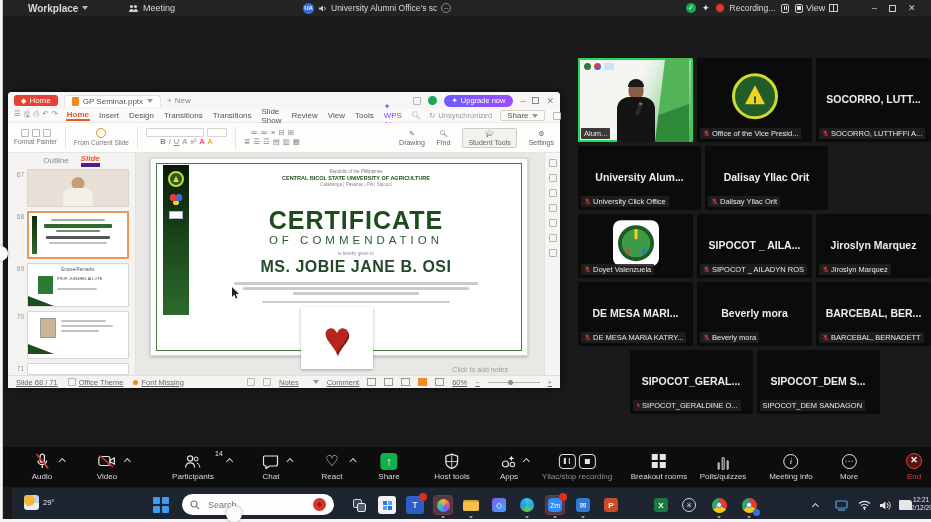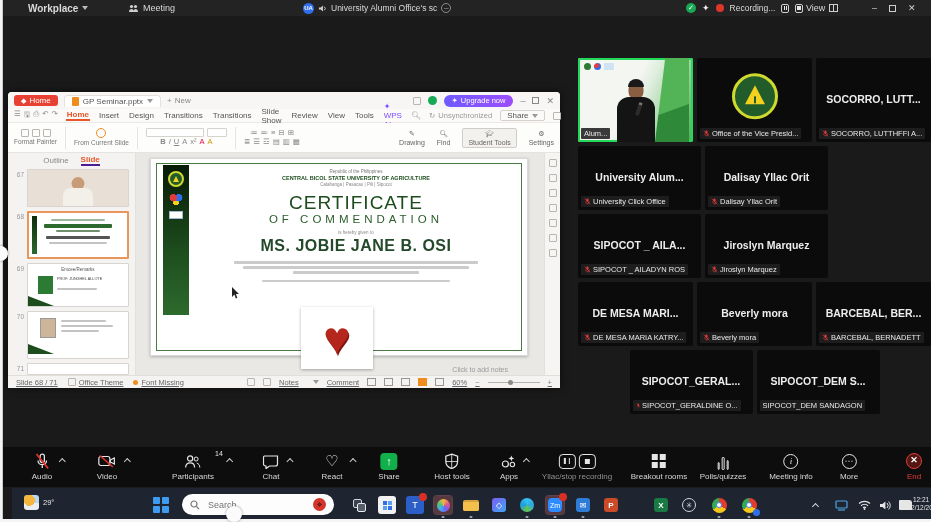--- a/index.html
+++ b/index.html
@@ -37,40 +37,40 @@
   .gi{width:8px;height:8px;border:1px solid #b9b6b2;border-radius:1px;}
   .vsep{width:1px;height:22px;background:#e6e4e1;}
   .fontbox{width:58px;height:9px;border:1px solid #d6d3cf;border-radius:1px;background:#fff;}
   .sizebox{width:20px;height:9px;border:1px solid #d6d3cf;border-radius:1px;background:#fff;}
   .glyphrow{display:flex;gap:3px;font-size:7.5px;color:#888;}
   .rib-btn{display:flex;flex-direction:column;align-items:center;font-size:7px;color:#666;gap:1px;}
   .student-box{border:1px solid #d0cdc9;background:#f3f1ee;border-radius:2px;padding:1px 5px;}
   #wps-body{position:relative;display:flex;height:222px;}
   #panel{width:128px;background:#f4f3f1;border-right:1px solid #e3e1de;position:relative;font-size:8px;}
   .panel-tabs{height:14px;display:flex;align-items:center;justify-content:center;gap:12px;color:#888;}
-  .tab-active{color:#e8572a;border-bottom:2px solid #4c1d95;font-weight:bold;}
+  .tab-active{color:#e8572a;border-bottom:4px solid #4c1d95;font-weight:bold;font-style:italic;}
   .thumb-row{display:flex;gap:3px;padding:2px 6px 2px 4px;}
   .thumb-num{width:12px;font-size:6.5px;color:#999;text-align:right;padding-top:2px;}
   .thumb{flex:1;background:#fff;border:1px solid #d8d5d1;border-radius:1px;position:relative;overflow:hidden;}
   .thumb-sel{border:2px solid #e8965a;}
   .bar{background:#c3c3c3;height:2px;border-radius:1px;}
   #slide-area{flex:1;background:#e9e8e5;position:relative;}
   #right-strip{width:16px;background:#f6f5f3;border-left:1px solid #e3e1de;display:flex;flex-direction:column;align-items:center;padding-top:6px;gap:7px;}
   #slide{position:absolute;left:14px;top:5px;width:378px;height:198px;background:#fff;box-shadow:0 1px 3px rgba(0,0,0,.25);border:1px solid #d8d8d8;}
   #cert-border{position:absolute;left:5px;top:4px;right:5px;bottom:4px;border:1px solid #4a7a44;}
   #cert-banner{position:absolute;left:12px;top:6px;width:26px;height:150px;background:linear-gradient(#071a07,#1c4b1c 55%,#2d6a2d);display:flex;flex-direction:column;align-items:center;padding-top:6px;gap:6px;}
   .logo-circle{width:16px;height:16px;border-radius:50%;background:#215c2a;border:2px solid #cfd92e;position:relative;}
   .logo-tri{position:absolute;left:3px;top:3px;width:0;height:0;border-left:3px solid transparent;border-right:3px solid transparent;border-bottom:6px solid #f4d01f;}
   .logo-people{width:14px;height:12px;background:radial-gradient(circle at 30% 40%,#e23b3b 0 30%,transparent 31%),radial-gradient(circle at 70% 40%,#2f6fed 0 30%,transparent 31%),radial-gradient(circle at 50% 75%,#f4d01f 0 30%,transparent 31%);}
   .logo-flag{width:14px;height:8px;background:#fff;border:1px solid #9fb7d8;}
   #cert-content{position:absolute;left:48px;right:14px;top:10px;text-align:center;color:#555;}
   .c-h1{font-size:4.5px;color:#777;}
   .c-h2{font-size:5.5px;font-weight:bold;color:#1d4d1d;margin-top:1px;}
   .c-h3{font-size:4.5px;color:#888;margin-top:1px;}
-  .c-title{font-size:19px;font-weight:normal;color:#1d4d1d;letter-spacing:1px;margin-top:6px;line-height:1;}
+  .c-title{font-size:25px;font-weight:bold;color:#1d4d1d;letter-spacing:1px;margin-top:21px;line-height:1;}
   .c-sub{font-size:11.5px;color:#2a5c2a;letter-spacing:4px;margin-top:1px;}
   .c-given{font-size:4.5px;color:#888;margin-top:5px;}
   .c-name{font-size:16px;font-weight:bold;color:#24482a;margin-top:2px;letter-spacing:.5px;}
   .c-bar{height:2.5px;background:#b9b9b9;opacity:.75;border-radius:1px;margin:2.5px auto 0;}
   #heart-card{position:absolute;left:150px;bottom:-14px;width:72px;height:62px;background:#fff;box-shadow:0 1px 3px rgba(0,0,0,.3);display:flex;align-items:center;justify-content:center;}
   .heart{font-size:46px;color:#b5271d;line-height:1;text-shadow:1px 2px 0 #7d140d;}
   #wps-status{position:relative;height:13px;background:#f4f3f1;border-top:1px solid #e2dfdb;display:flex;align-items:center;padding:0 8px;gap:10px;font-size:7.5px;color:#666;text-decoration:underline;}
   .odot{width:5px;height:5px;border-radius:50%;background:#f08c1e;}
   .view-ico{width:9px;height:8px;border:1px solid #9a9792;}
   .view-orange{background:#f08c1e;border-color:#f08c1e;}
@@ -489,20 +489,38 @@
               <line x1="6" y1="9.5" x2="6" y2="11" stroke="#e03c3c" stroke-width="1"></line>
               <line x1="1.5" y1="1" x2="10.5" y2="11" stroke="#e03c3c" stroke-width="1.3"></line>
             </svg>
             <span>Dalisay Yllac Orit</span>
           </div>
       </div>
     </div>
 
     <div class="prow">
       <div class="tile">
+        <div style="position:absolute;left:50%;top:50%;transform:translate(-50%,-56%);width:46px;height:46px;border-radius:8px;background:#fdfdfd;display:flex;align-items:center;justify-content:center">
+          <div style="width:36px;height:36px;border-radius:50%;background:radial-gradient(circle,#3d9a48 0 55%,#1c5c24 56%);position:relative">
+            <span style="position:absolute;left:50%;top:4px;transform:translateX(-50%);width:3px;height:10px;background:#f4d01f;border-radius:1px"></span>
+            <span style="position:absolute;left:8px;bottom:8px;width:4px;height:4px;border-radius:50%;background:#e23b3b"></span>
+            <span style="position:absolute;right:8px;bottom:8px;width:4px;height:4px;border-radius:50%;background:#2f6fed"></span>
+          </div>
+        </div>
+        <div class="pchip">
+            <svg width="7" height="9" viewBox="0 0 12 12">
+              <rect x="4.2" y="1" width="3.6" height="6" rx="1.8" fill="#e03c3c"></rect>
+              <path d="M2.5 6a3.5 3.5 0 0 0 7 0" stroke="#e03c3c" fill="none" stroke-width="1"></path>
+              <line x1="6" y1="9.5" x2="6" y2="11" stroke="#e03c3c" stroke-width="1"></line>
+              <line x1="1.5" y1="1" x2="10.5" y2="11" stroke="#e03c3c" stroke-width="1.3"></line>
+            </svg>
+            <span>Doyet Valenzuela</span>
+          </div>
+      </div>
+      <div class="tile">
         <div class="pcenter">SIPOCOT _ AILA...</div>
         <div class="pchip">
             <svg width="7" height="9" viewBox="0 0 12 12">
               <rect x="4.2" y="1" width="3.6" height="6" rx="1.8" fill="#e03c3c"></rect>
               <path d="M2.5 6a3.5 3.5 0 0 0 7 0" stroke="#e03c3c" fill="none" stroke-width="1"></path>
               <line x1="6" y1="9.5" x2="6" y2="11" stroke="#e03c3c" stroke-width="1"></line>
               <line x1="1.5" y1="1" x2="10.5" y2="11" stroke="#e03c3c" stroke-width="1.3"></line>
             </svg>
             <span>SIPOCOT _ AILADYN ROS</span>
           </div>

